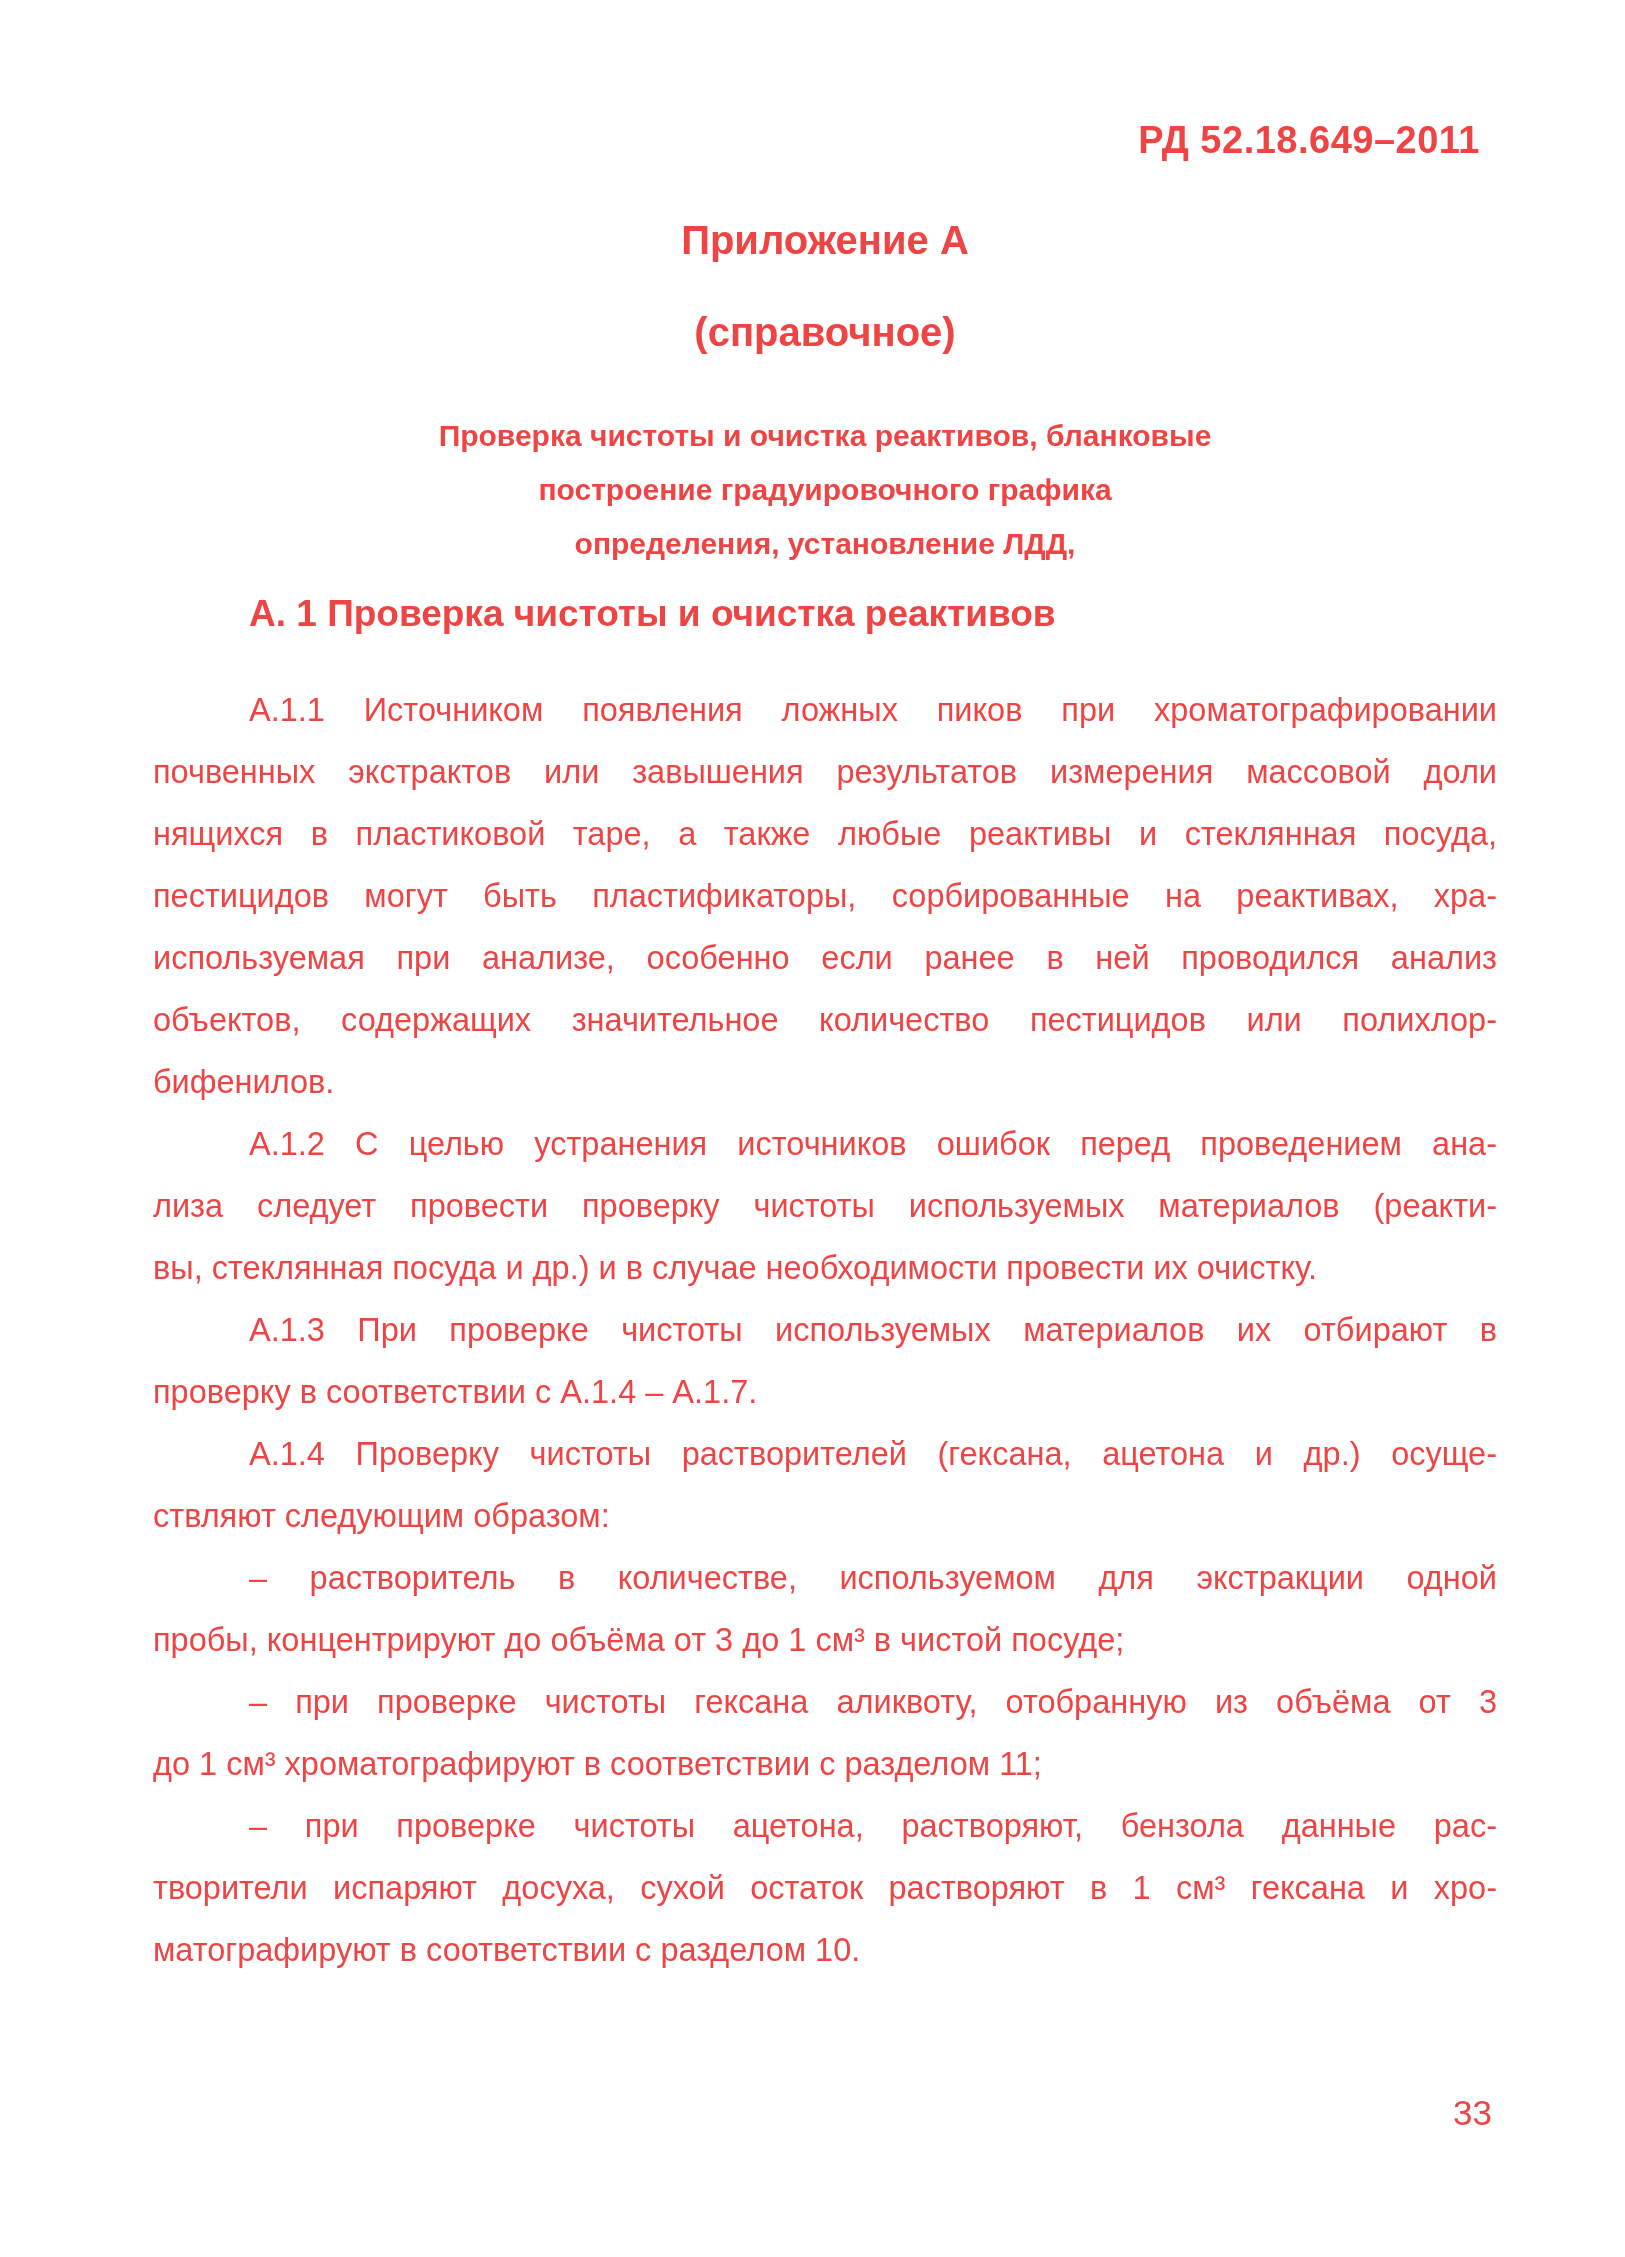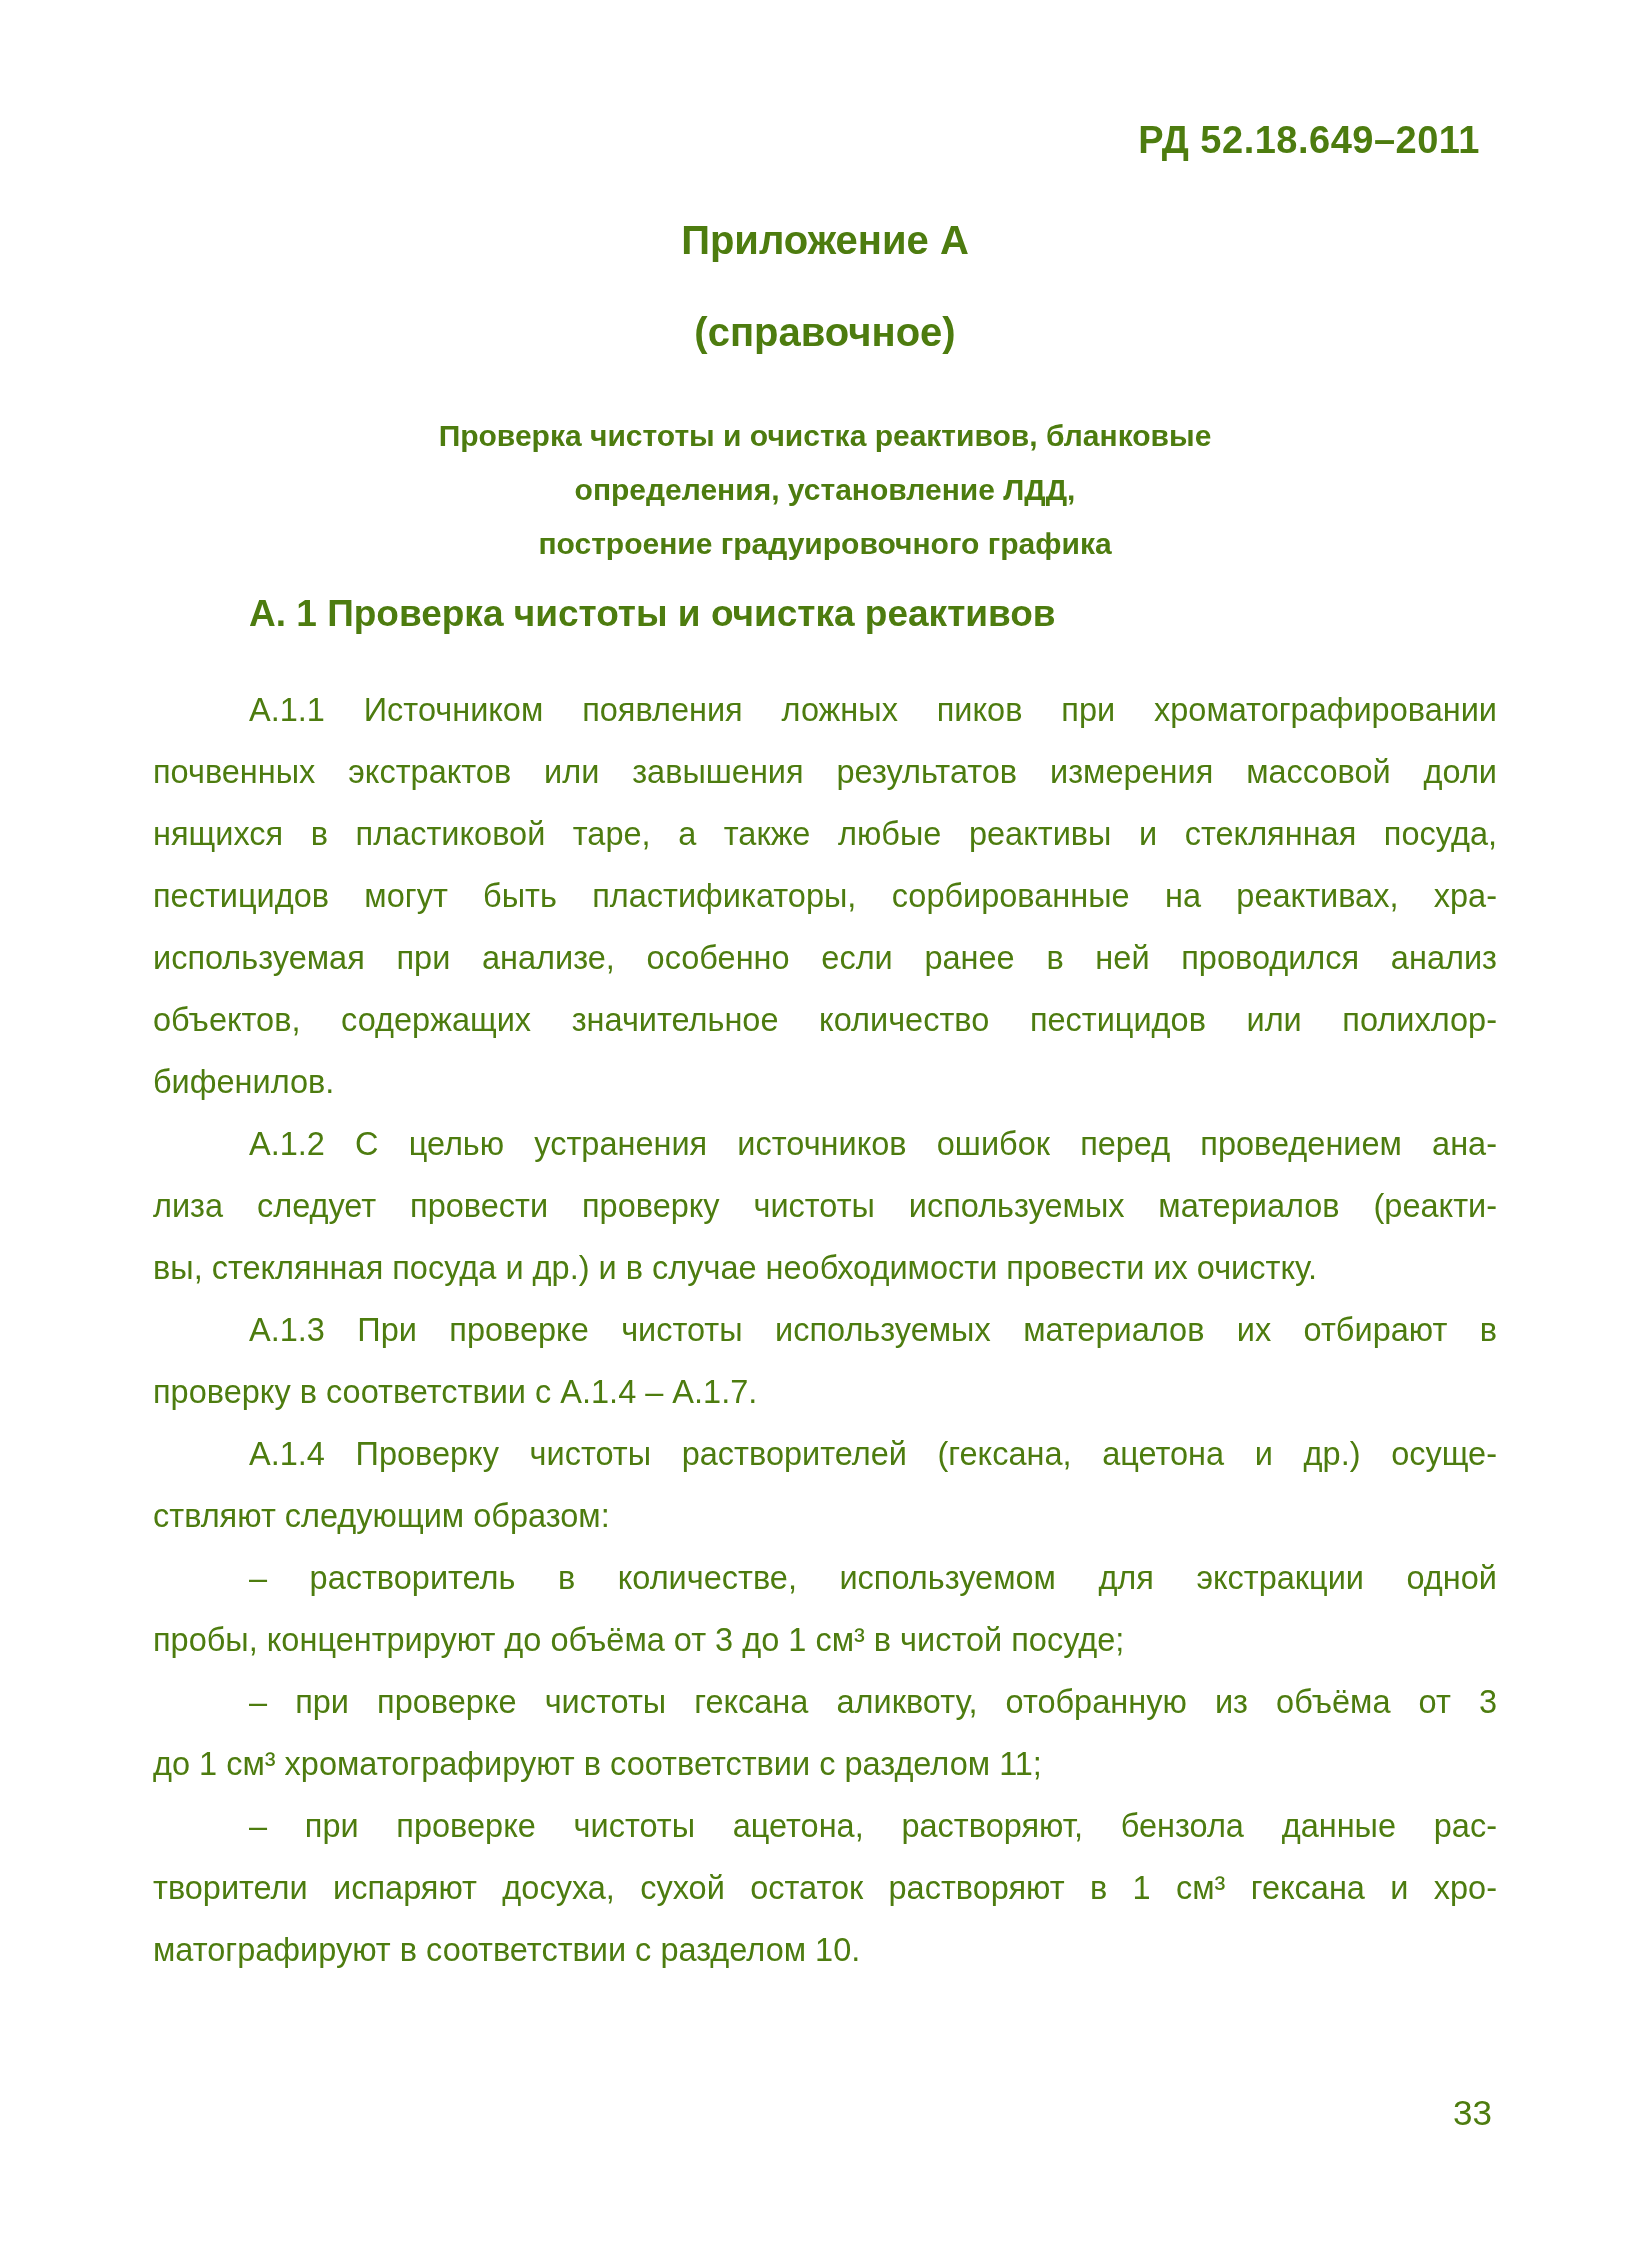--- a/index.html
+++ b/index.html
@@ -6,21 +6,21 @@
     margin: 0;
     padding: 0;
     background: #e8e8e8;
   }
   .page {
     position: relative;
     width: 1626px;
     height: 2258px;
     margin: 0 auto;
     background: #ffffff;
-    color: #4d7c0f;
+    color: #ef4444;
     font-family: "Liberation Sans", "DejaVu Sans", sans-serif;
     overflow: hidden;
   }
   .doc-number {
     position: absolute;
     top: 119px;
     right: 146px;
     font-size: 38px;
     font-weight: 700;
     letter-spacing: 0.5px;
@@ -104,22 +104,22 @@
   <div class="doc-number">РД 52.18.649–2011</div>
 
   <div class="content">
 
     <div class="appendix-label">Приложение А</div>
 
     <div class="appendix-kind">(справочное)</div>
 
     <div class="doc-title">
       <div>Проверка чистоты и очистка реактивов, бланковые</div>
+      <div>построение градуировочного графика</div>
       <div>определения, установление ЛДД,</div>
-      <div>построение градуировочного графика</div>
     </div>
 
     <div class="section-heading">А. 1 Проверка чистоты и очистка реактивов</div>
 
     <div class="body-text">
         <div class="para">
           <div class="line first">А.1.1 Источником появления ложных пиков при хроматографировании</div>
           <div class="line">почвенных экстрактов или завышения результатов измерения массовой доли</div>
           <div class="line">нящихся в пластиковой таре, а также любые реактивы и стеклянная посуда,</div>
           <div class="line">пестицидов могут быть пластификаторы, сорбированные на реактивах, хра-</div>

